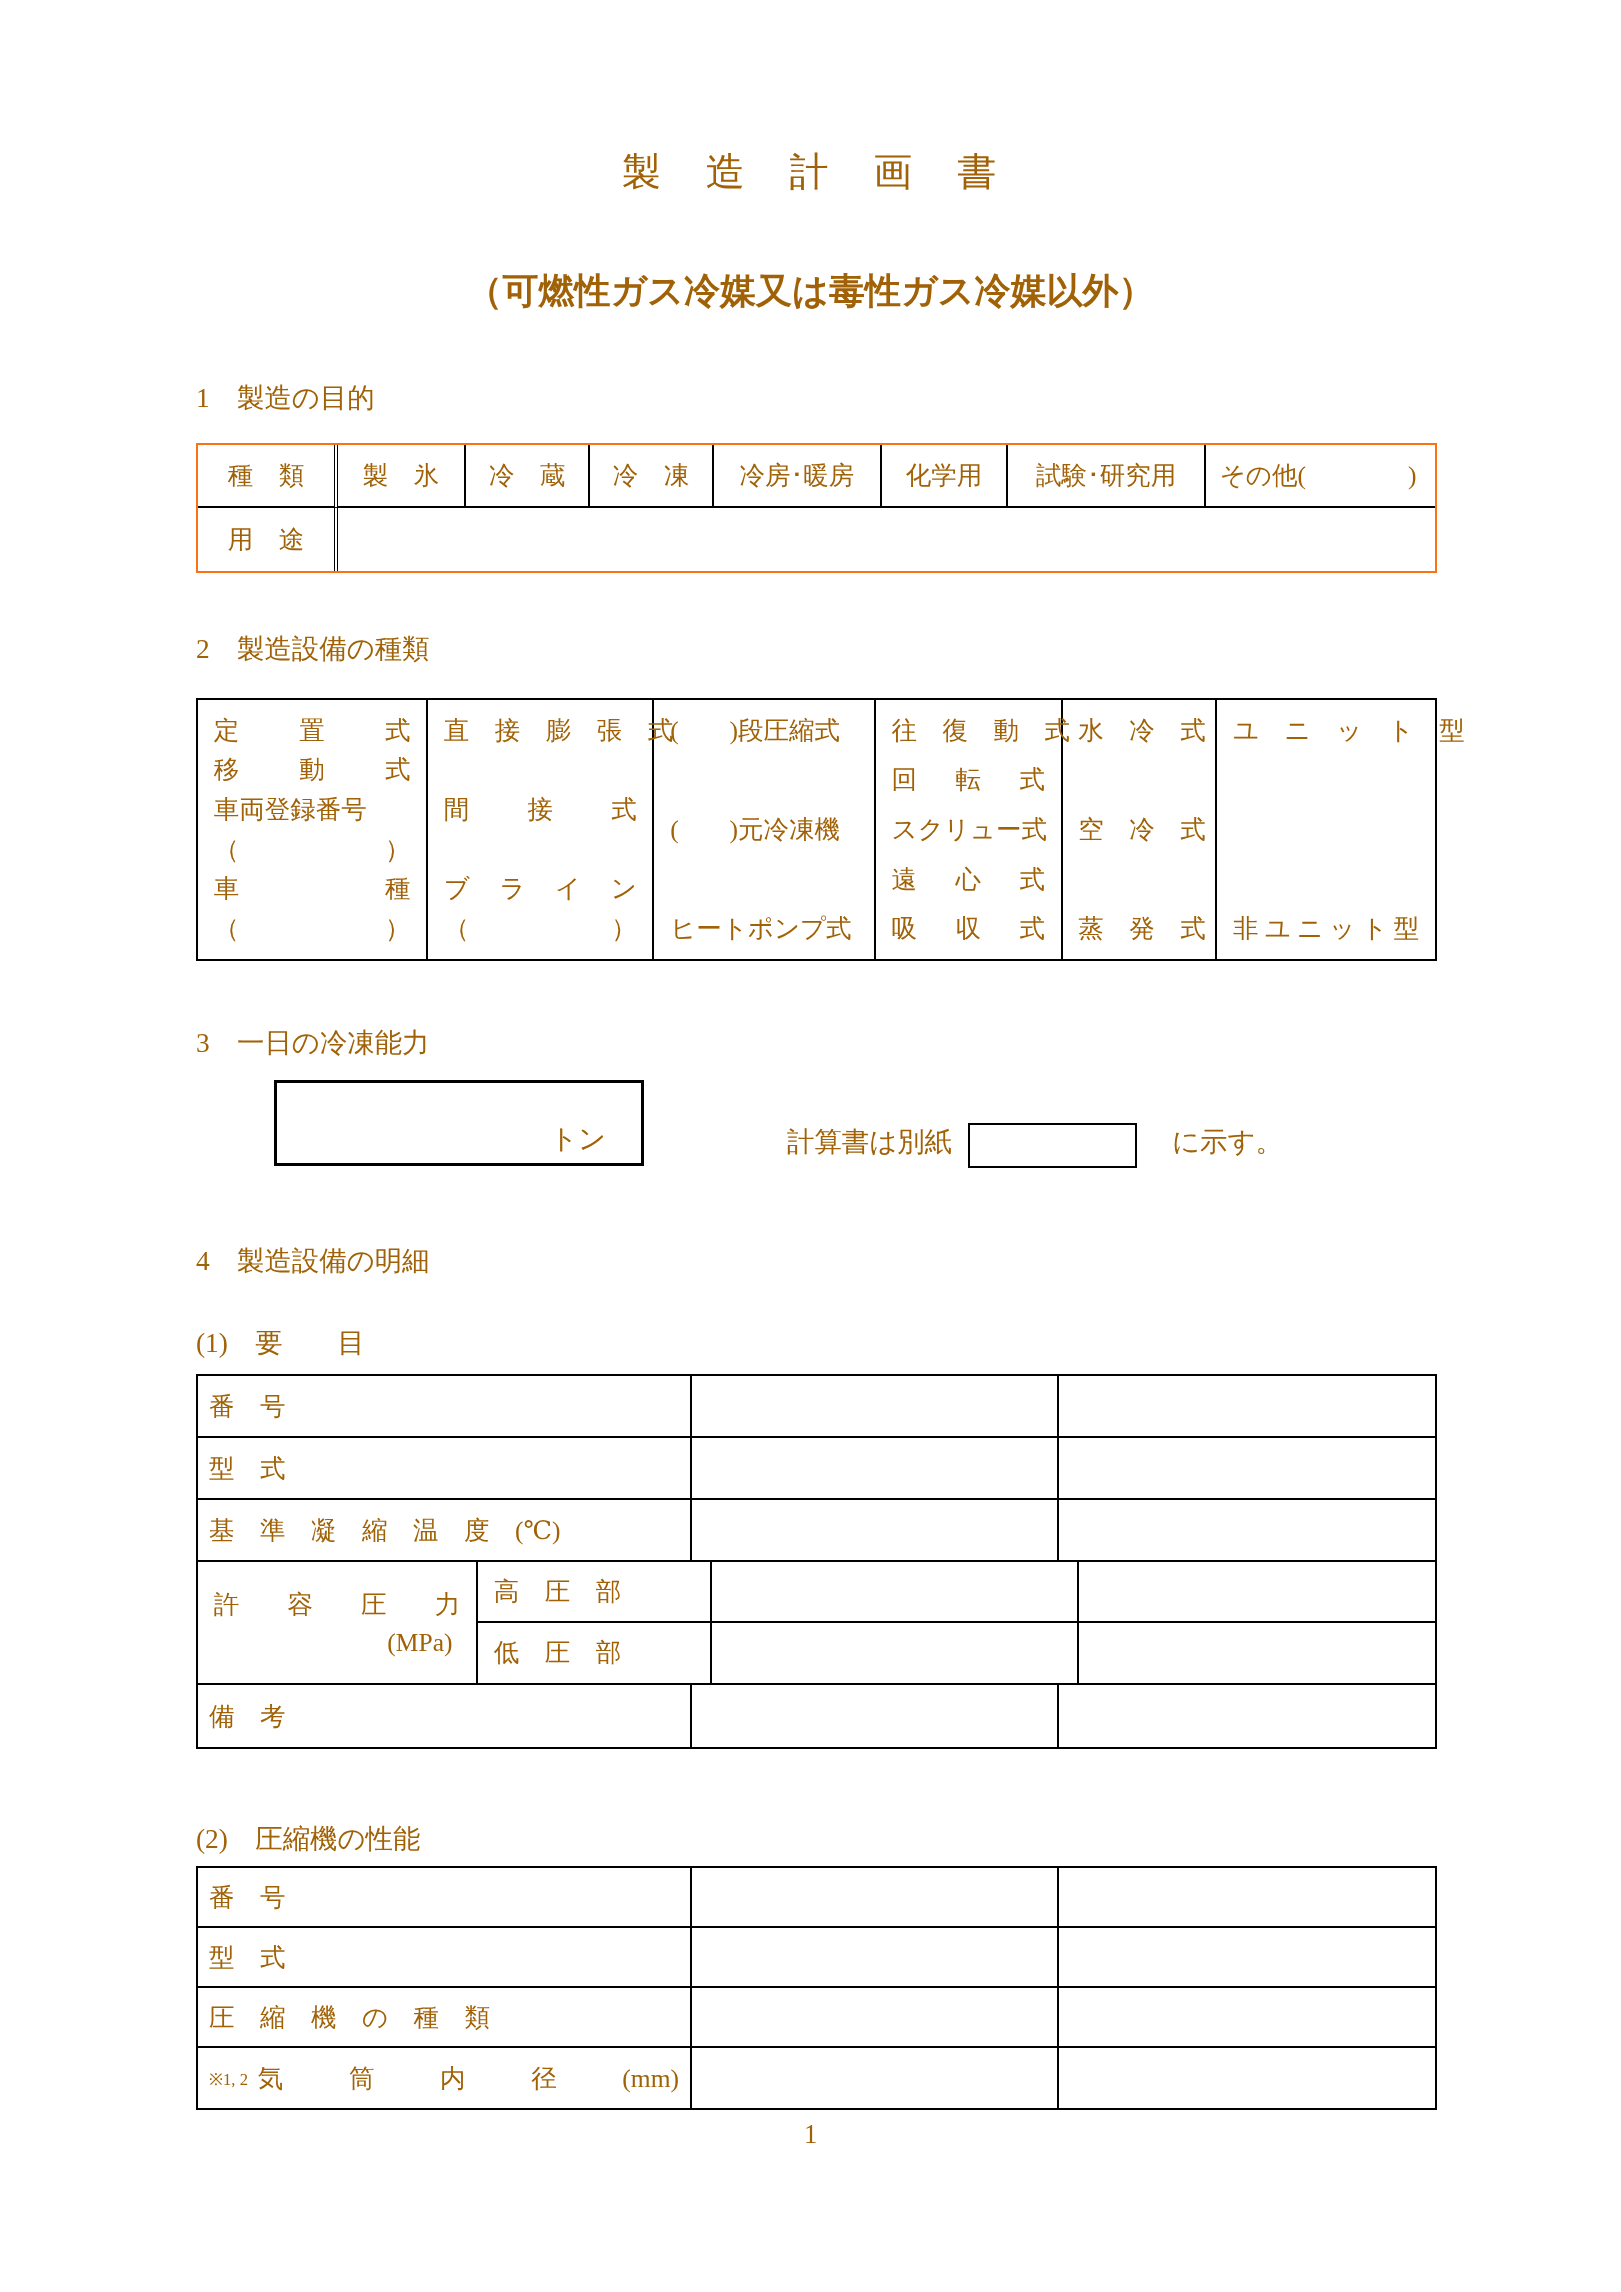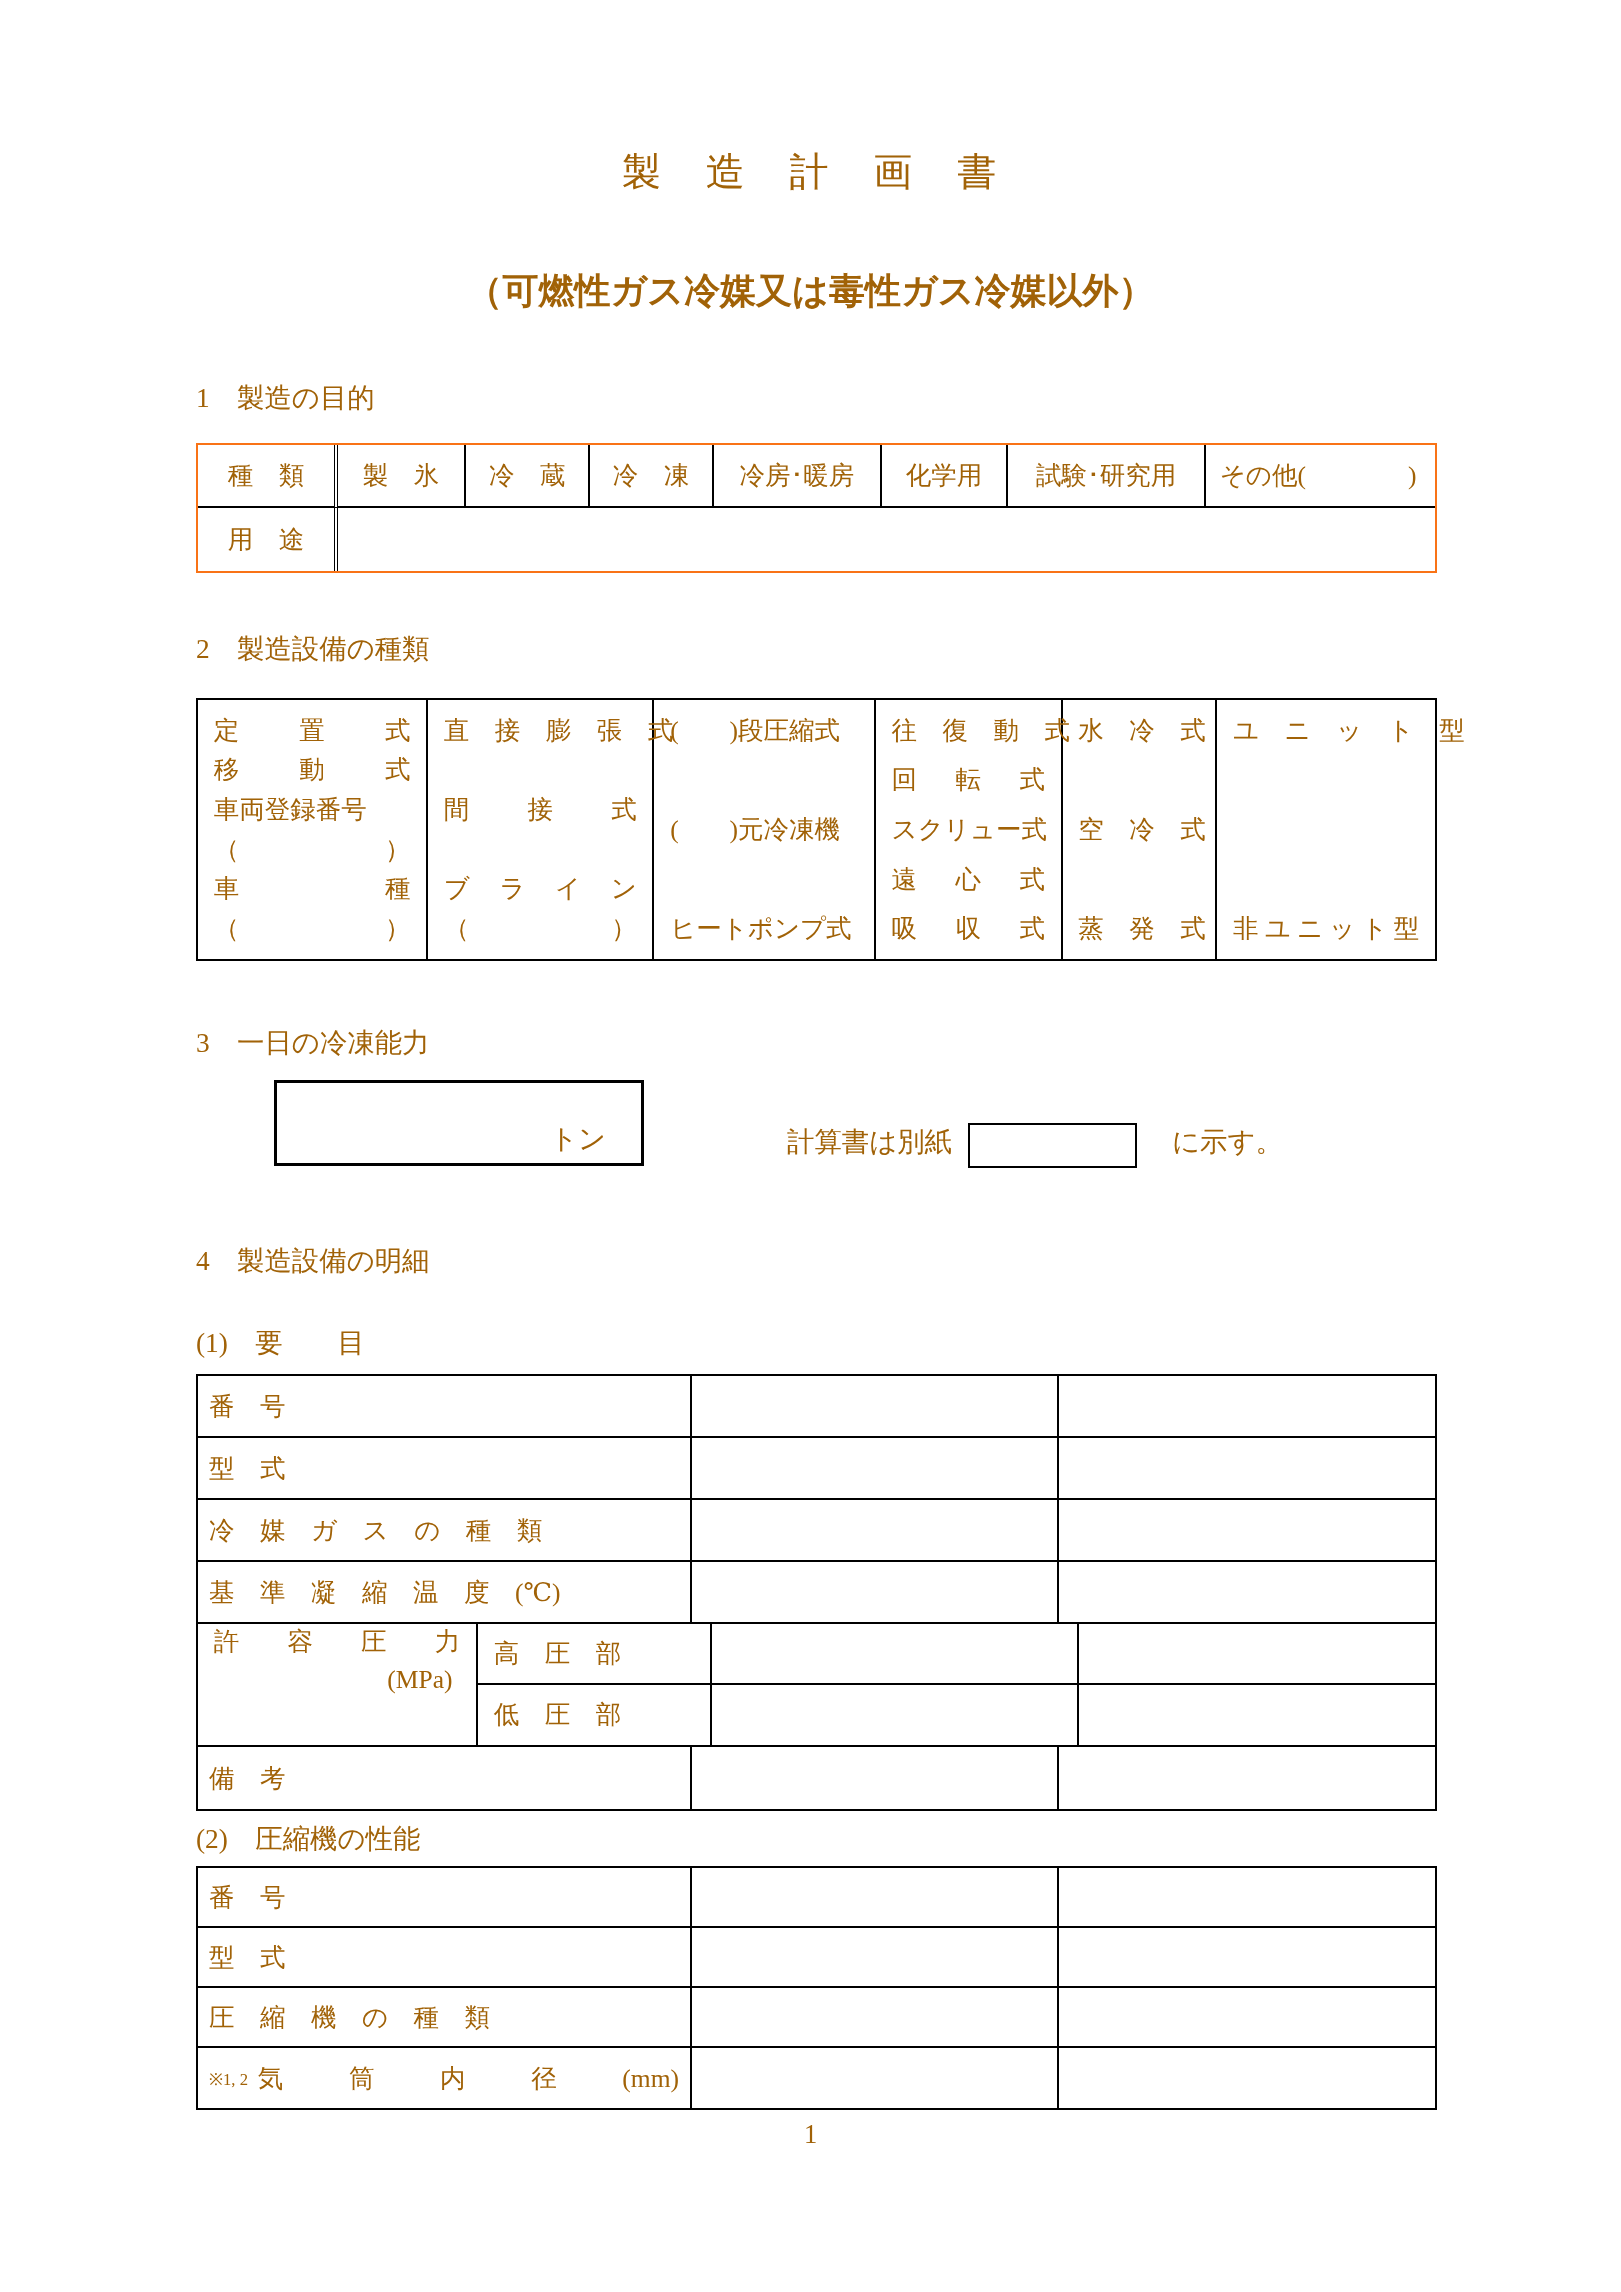--- a/index.html
+++ b/index.html
@@ -73,21 +73,21 @@
   .t4label {
     width:494px; border-right:2.9px solid #000;
     display:flex; align-items:center; padding:0 11px; white-space:pre;
   }
   .t4label .grow { flex:1; }
   .t4d1 { width:367px; border-right:2px solid #000; }
   .t4d2 { flex:1; }
   .prow { display:flex; height:123px; border-bottom:2.9px solid #000; }
   .plabel {
     width:280px; border-right:2px solid #000;
-    display:flex; flex-direction:column; gap:6px;
+    display:flex; flex-direction:column; justify-content:center; gap:6px;
     padding:0 15.7px;
   }
   .plabel .unit { text-align:right; padding-right:7.8px; }
   .psub { width:234px; border-right:2.9px solid #000; display:flex; flex-direction:column; }
   .psub .half { height:61px; display:flex; align-items:center; padding:0 15.7px; }
   .psub .half.hi { border-bottom:2px solid #000; height:61px; }
   .pdata1 { width:367px; border-right:2px solid #000; display:flex; flex-direction:column; }
   .pdata2 { flex:1; display:flex; flex-direction:column; }
   .pdata1 .half, .pdata2 .half { height:61px; }
   .pdata1 .hi, .pdata2 .hi { border-bottom:2px solid #000; }
@@ -176,25 +176,20 @@
       <div class="t4label jt">番　号</div>
       <div class="t4d1"></div>
       <div class="t4d2"></div>
     </div>
     <div class="t4row">
       <div class="t4label jt">型　式</div>
       <div class="t4d1"></div>
       <div class="t4d2"></div>
     </div>
     <div class="t4row">
-      <div class="t4label jt">冷　媒　ガ　ス　の　種　類</div>
-      <div class="t4d1"></div>
-      <div class="t4d2"></div>
-    </div>
-    <div class="t4row">
       <div class="t4label jt">基　準　凝　縮　温　度　(℃)</div>
       <div class="t4d1"></div>
       <div class="t4d2"></div>
     </div>
     <div class="prow">
       <div class="plabel">
         <div class="jt">許　容　圧　力</div>
         <div class="unit">(MPa)</div>
       </div>
       <div class="psub">

